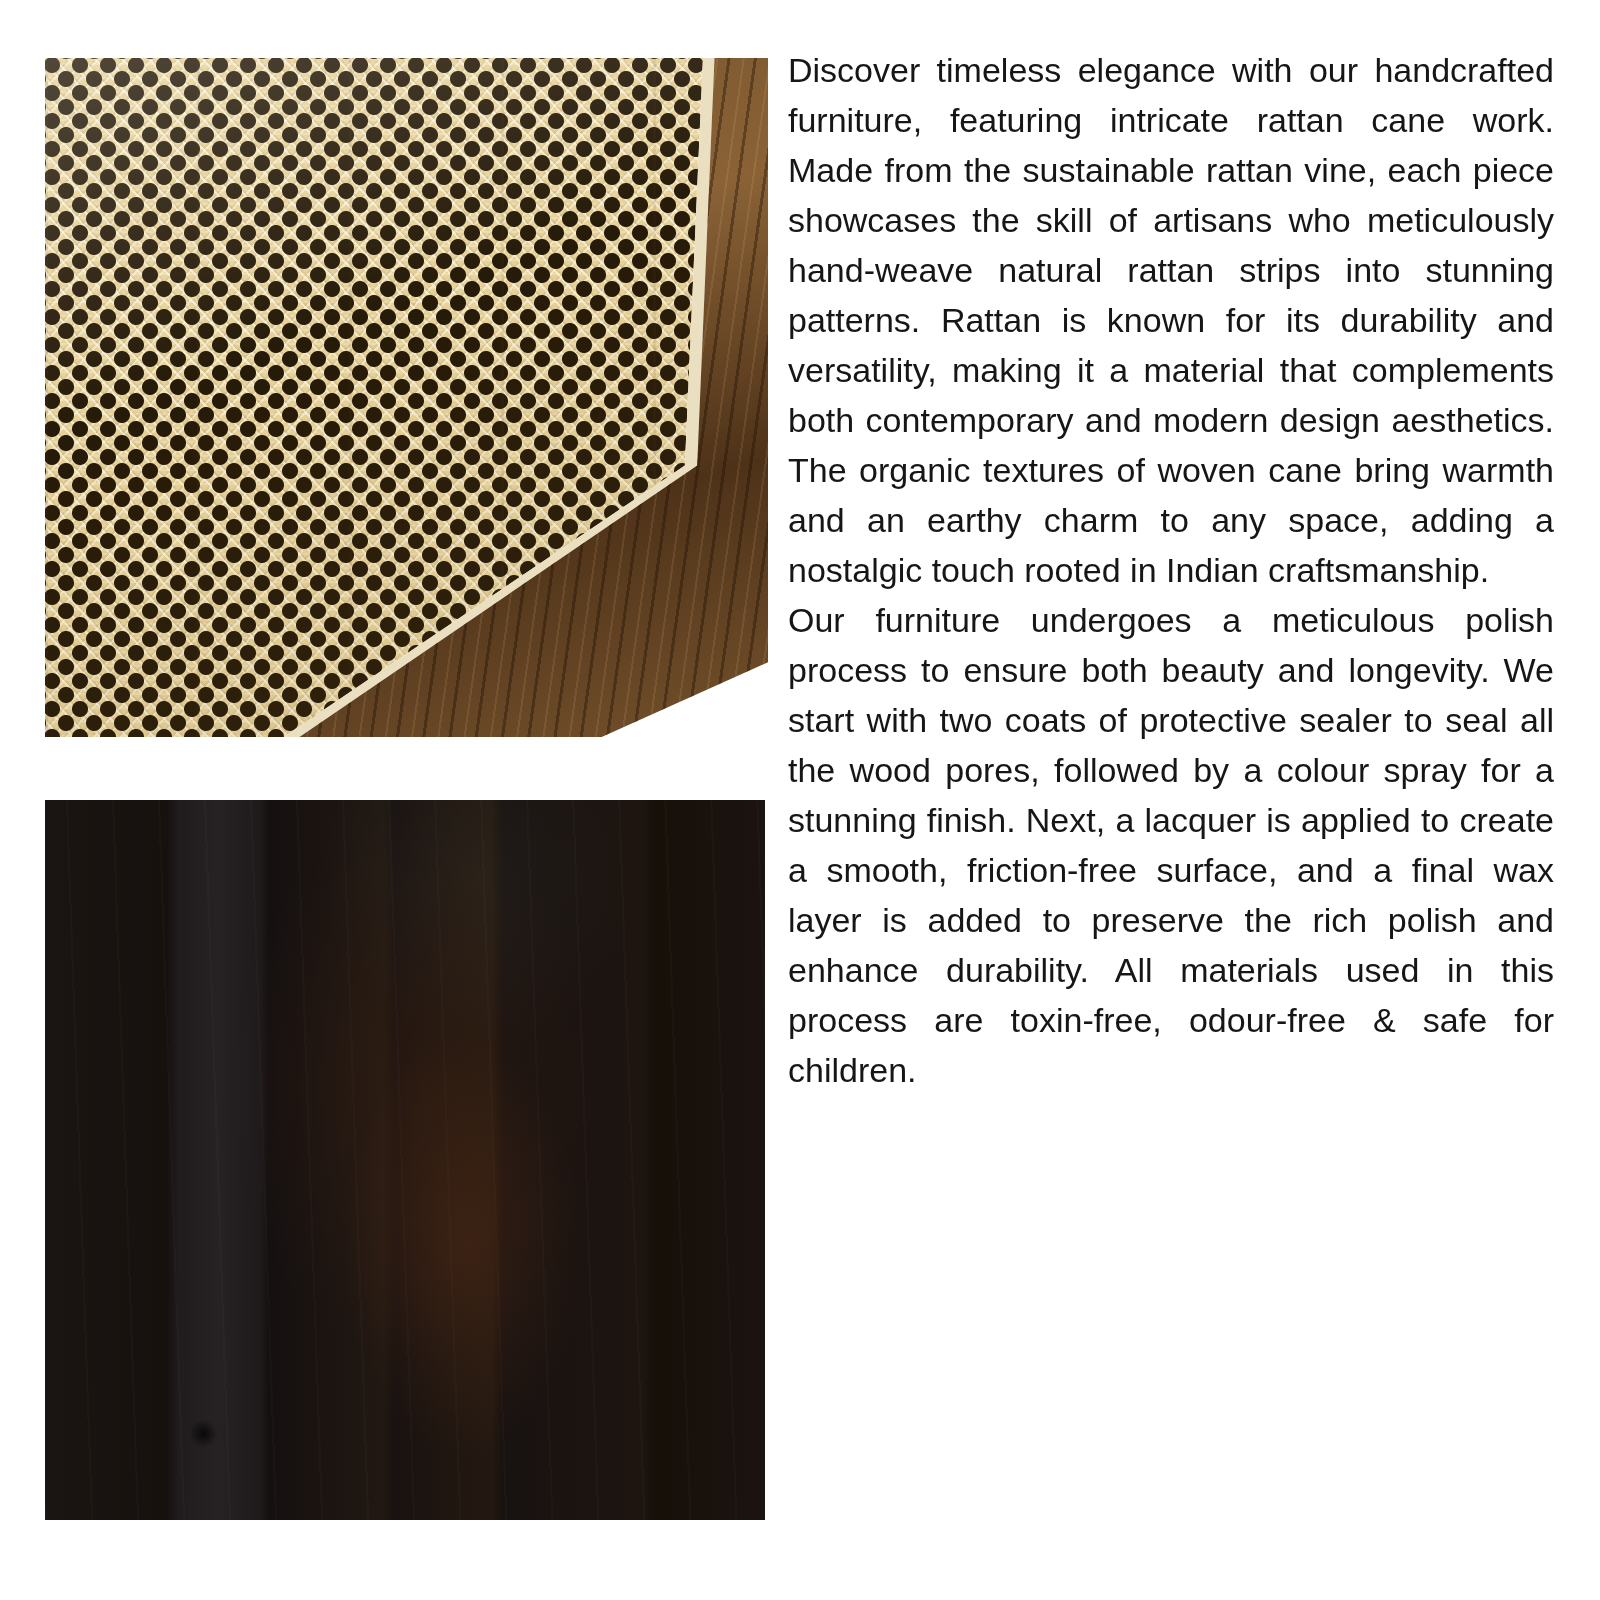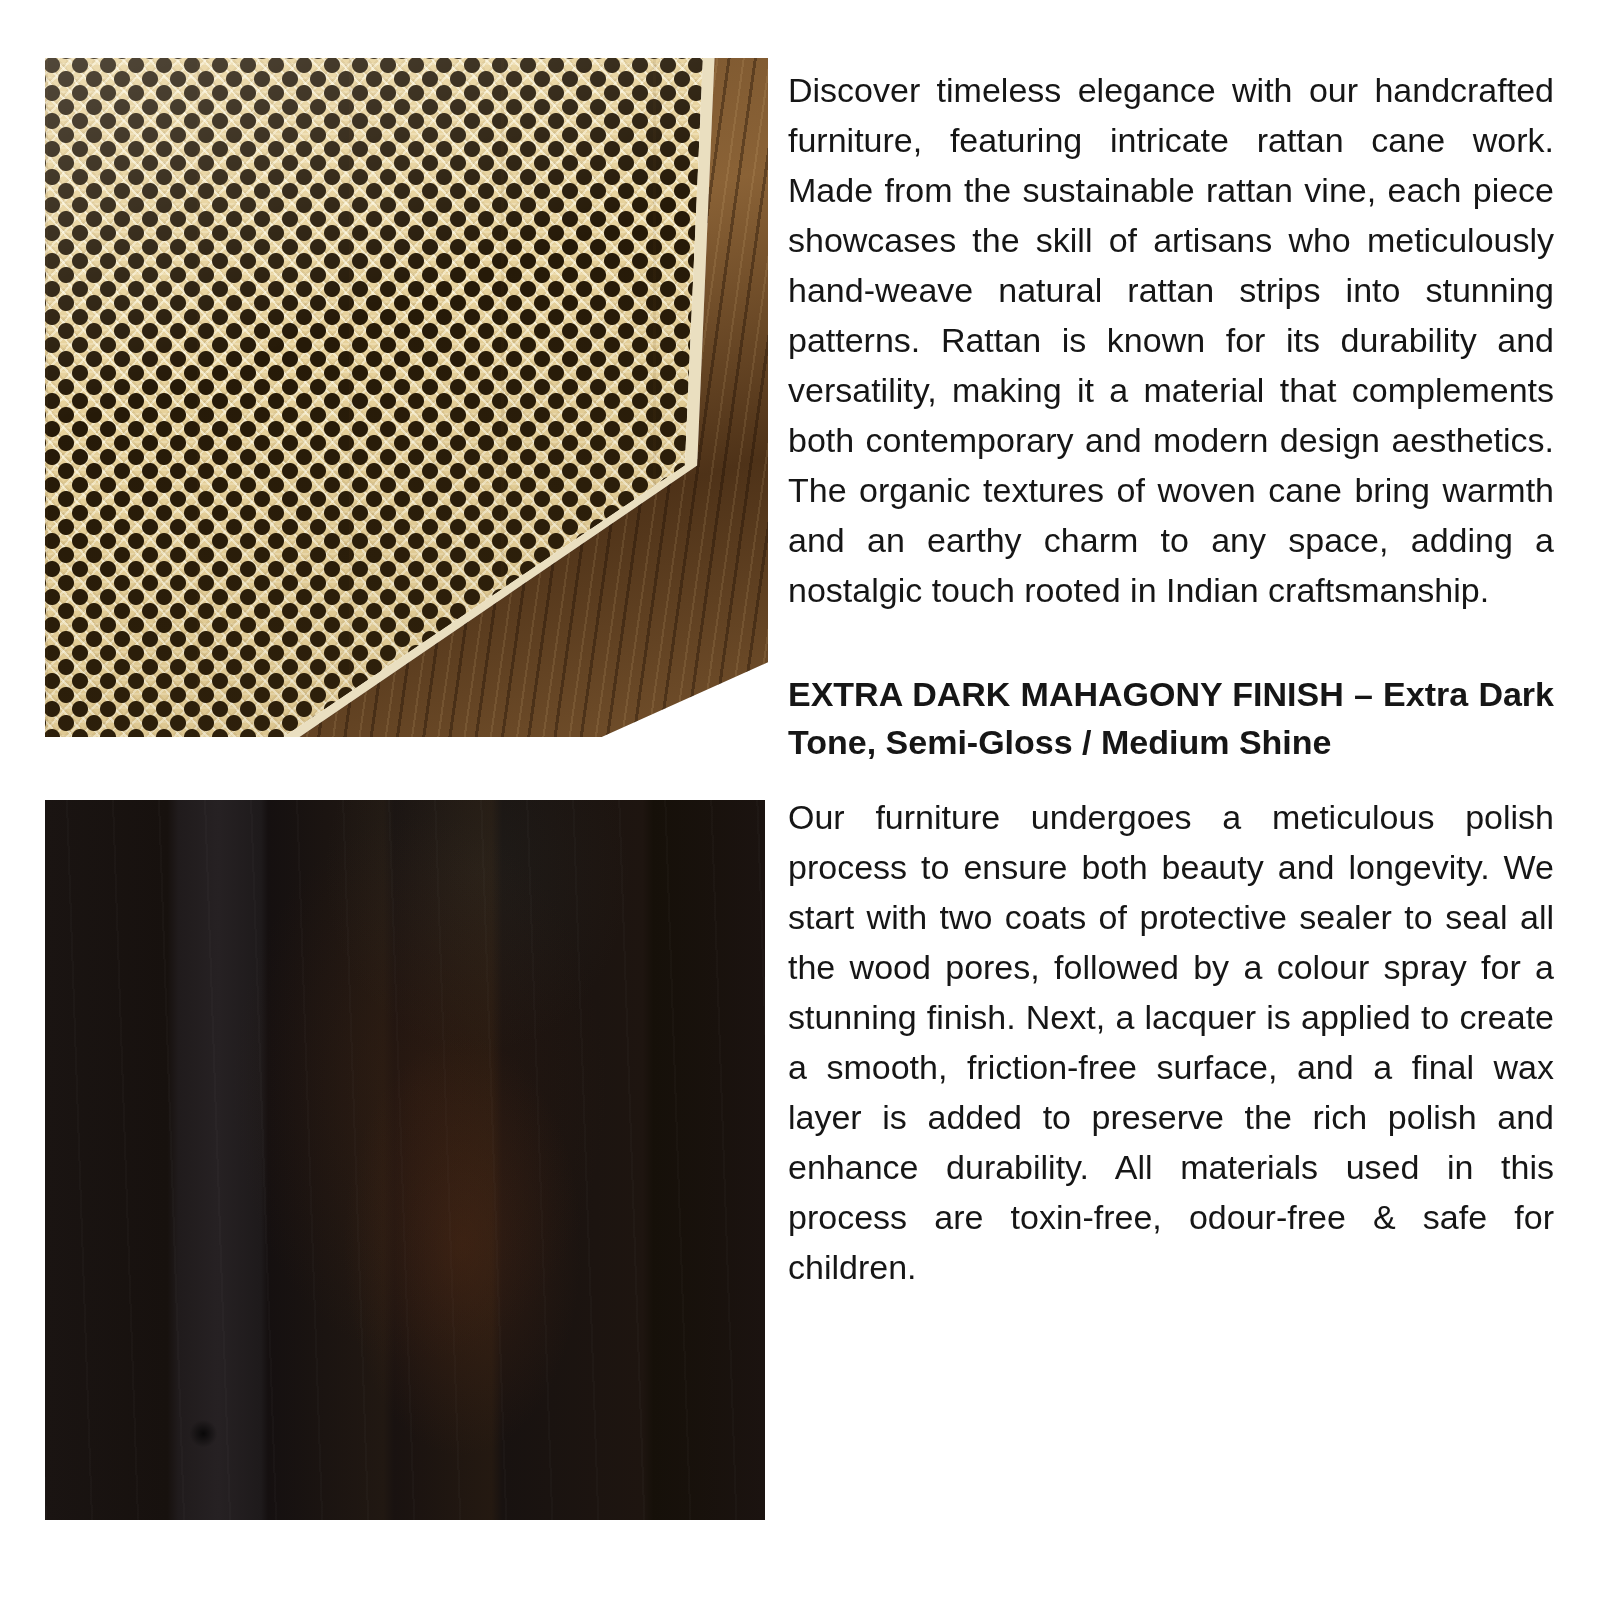--- a/index.html
+++ b/index.html
@@ -75,21 +75,21 @@
         #262123 24%, #1e1a1b 30%, #151010 31%,
         var(--dark-wood-mid) 47%, #191210 48.5%,
         #241911 62%, #181210 63.5%,
         #1e1510 83%, #161009 84.5%,
         #1b1310 100%),
       var(--dark-wood-base);
   }
 
   
   .col-right{
-    position:absolute;left:788px;top:45px;width:766px;margin-top:20px;
+    position:absolute;left:788px;top:45px;width:766px;
   }
   .body-text{
     margin:0;
     font-size:34px;
     line-height:50px;
     text-align:justify;
     color:var(--text);
   }
   .heading{
     margin:55px 0 26px 0;
@@ -110,18 +110,17 @@
     <div class="cane-binding-edge"></div>
     <div class="wood-frame"></div>
   </figure>
 
   <figure class="photo-wood" aria-label="Photo of extra dark mahogany finished wood planks with faint grain and a small knot">
   </figure>
 
   <div class="col-right">
     <p class="body-text">Discover timeless elegance with our handcrafted furniture, featuring intricate rattan cane work. Made from the sustainable rattan vine, each piece showcases the skill of artisans who meticulously hand-weave natural rattan strips into stunning patterns. Rattan is known for its durability and versatility, making it a material that complements both contemporary and modern design aesthetics. The organic textures of woven cane bring warmth and an earthy charm to any space, adding a nostalgic touch rooted in Indian craftsmanship.</p>
 
-    <h2 class="heading">EXTRA DARK MAHAGONY FINISH – Extra Dark Tone, Semi-Gloss / Medium Shine</h2>
 
     <p class="body-text">Our furniture undergoes a meticulous polish process to ensure both beauty and longevity. We start with two coats of protective sealer to seal all the wood pores, followed by a colour spray for a stunning finish. Next, a lacquer is applied to create a smooth, friction-free surface, and a final wax layer is added to preserve the rich polish and enhance durability. All materials used in this process are toxin-free, odour-free &amp; safe for children.</p>
   </div>
 
 </div>
 
 </body></html>

